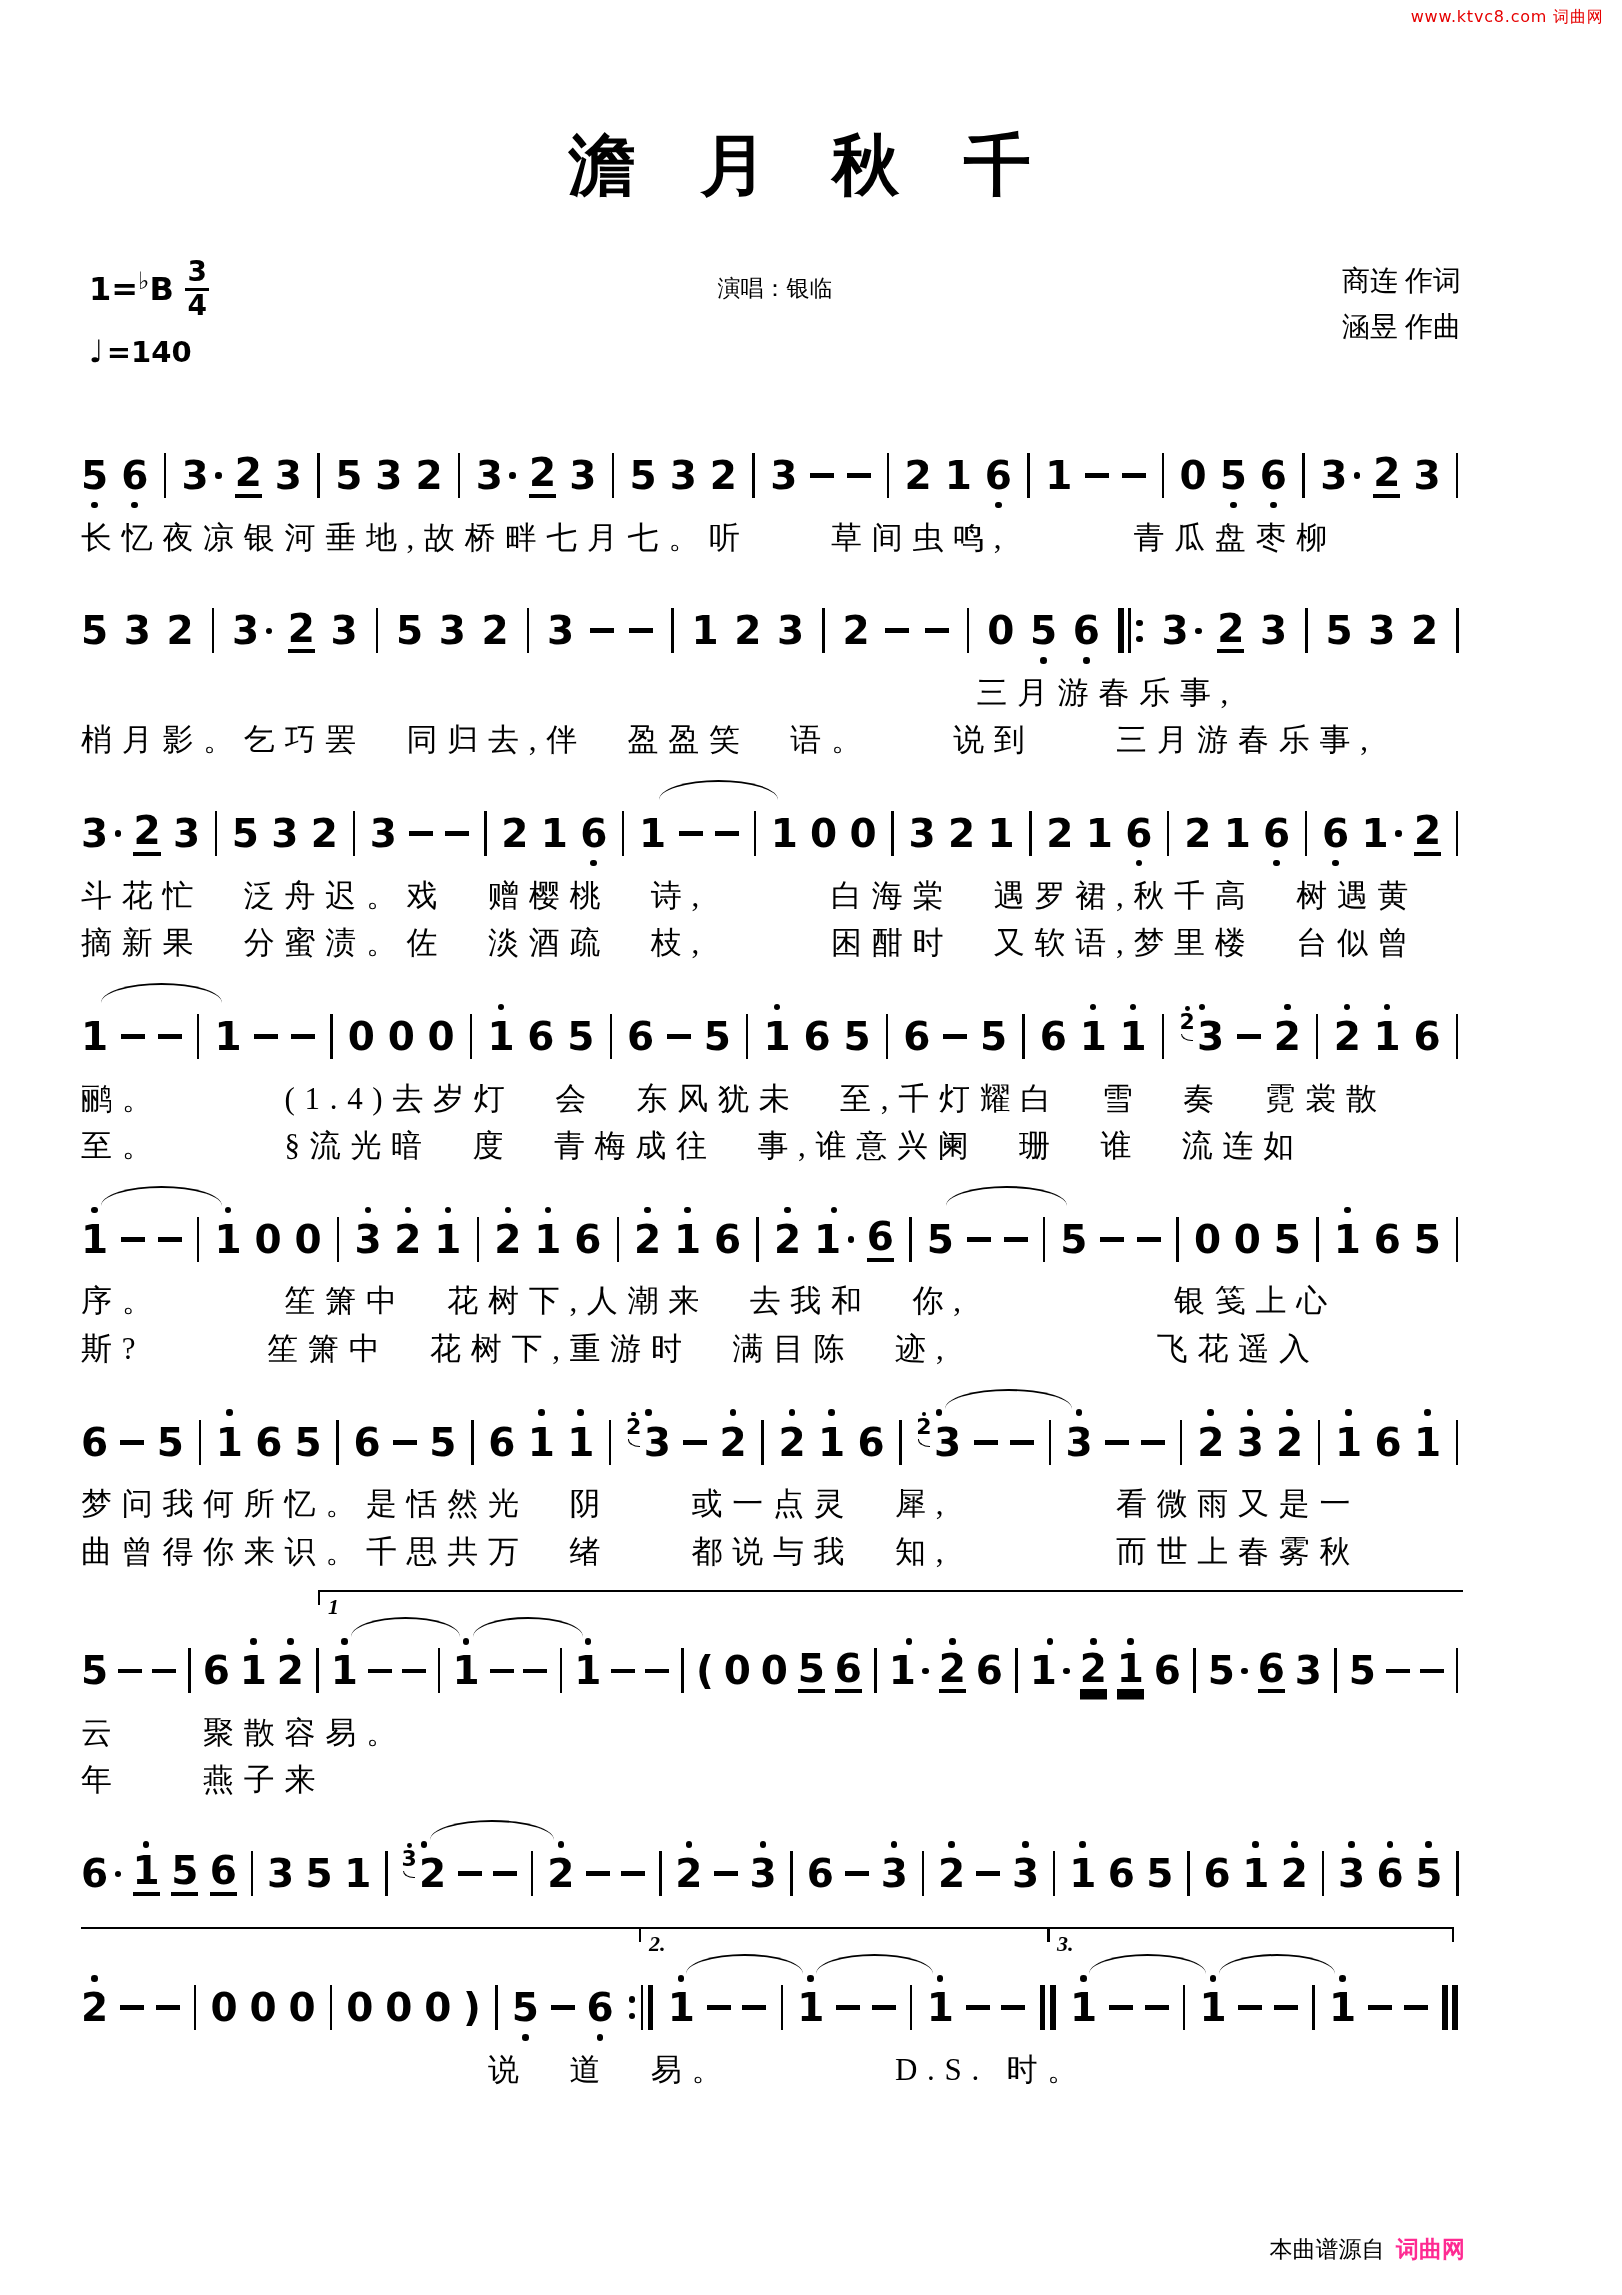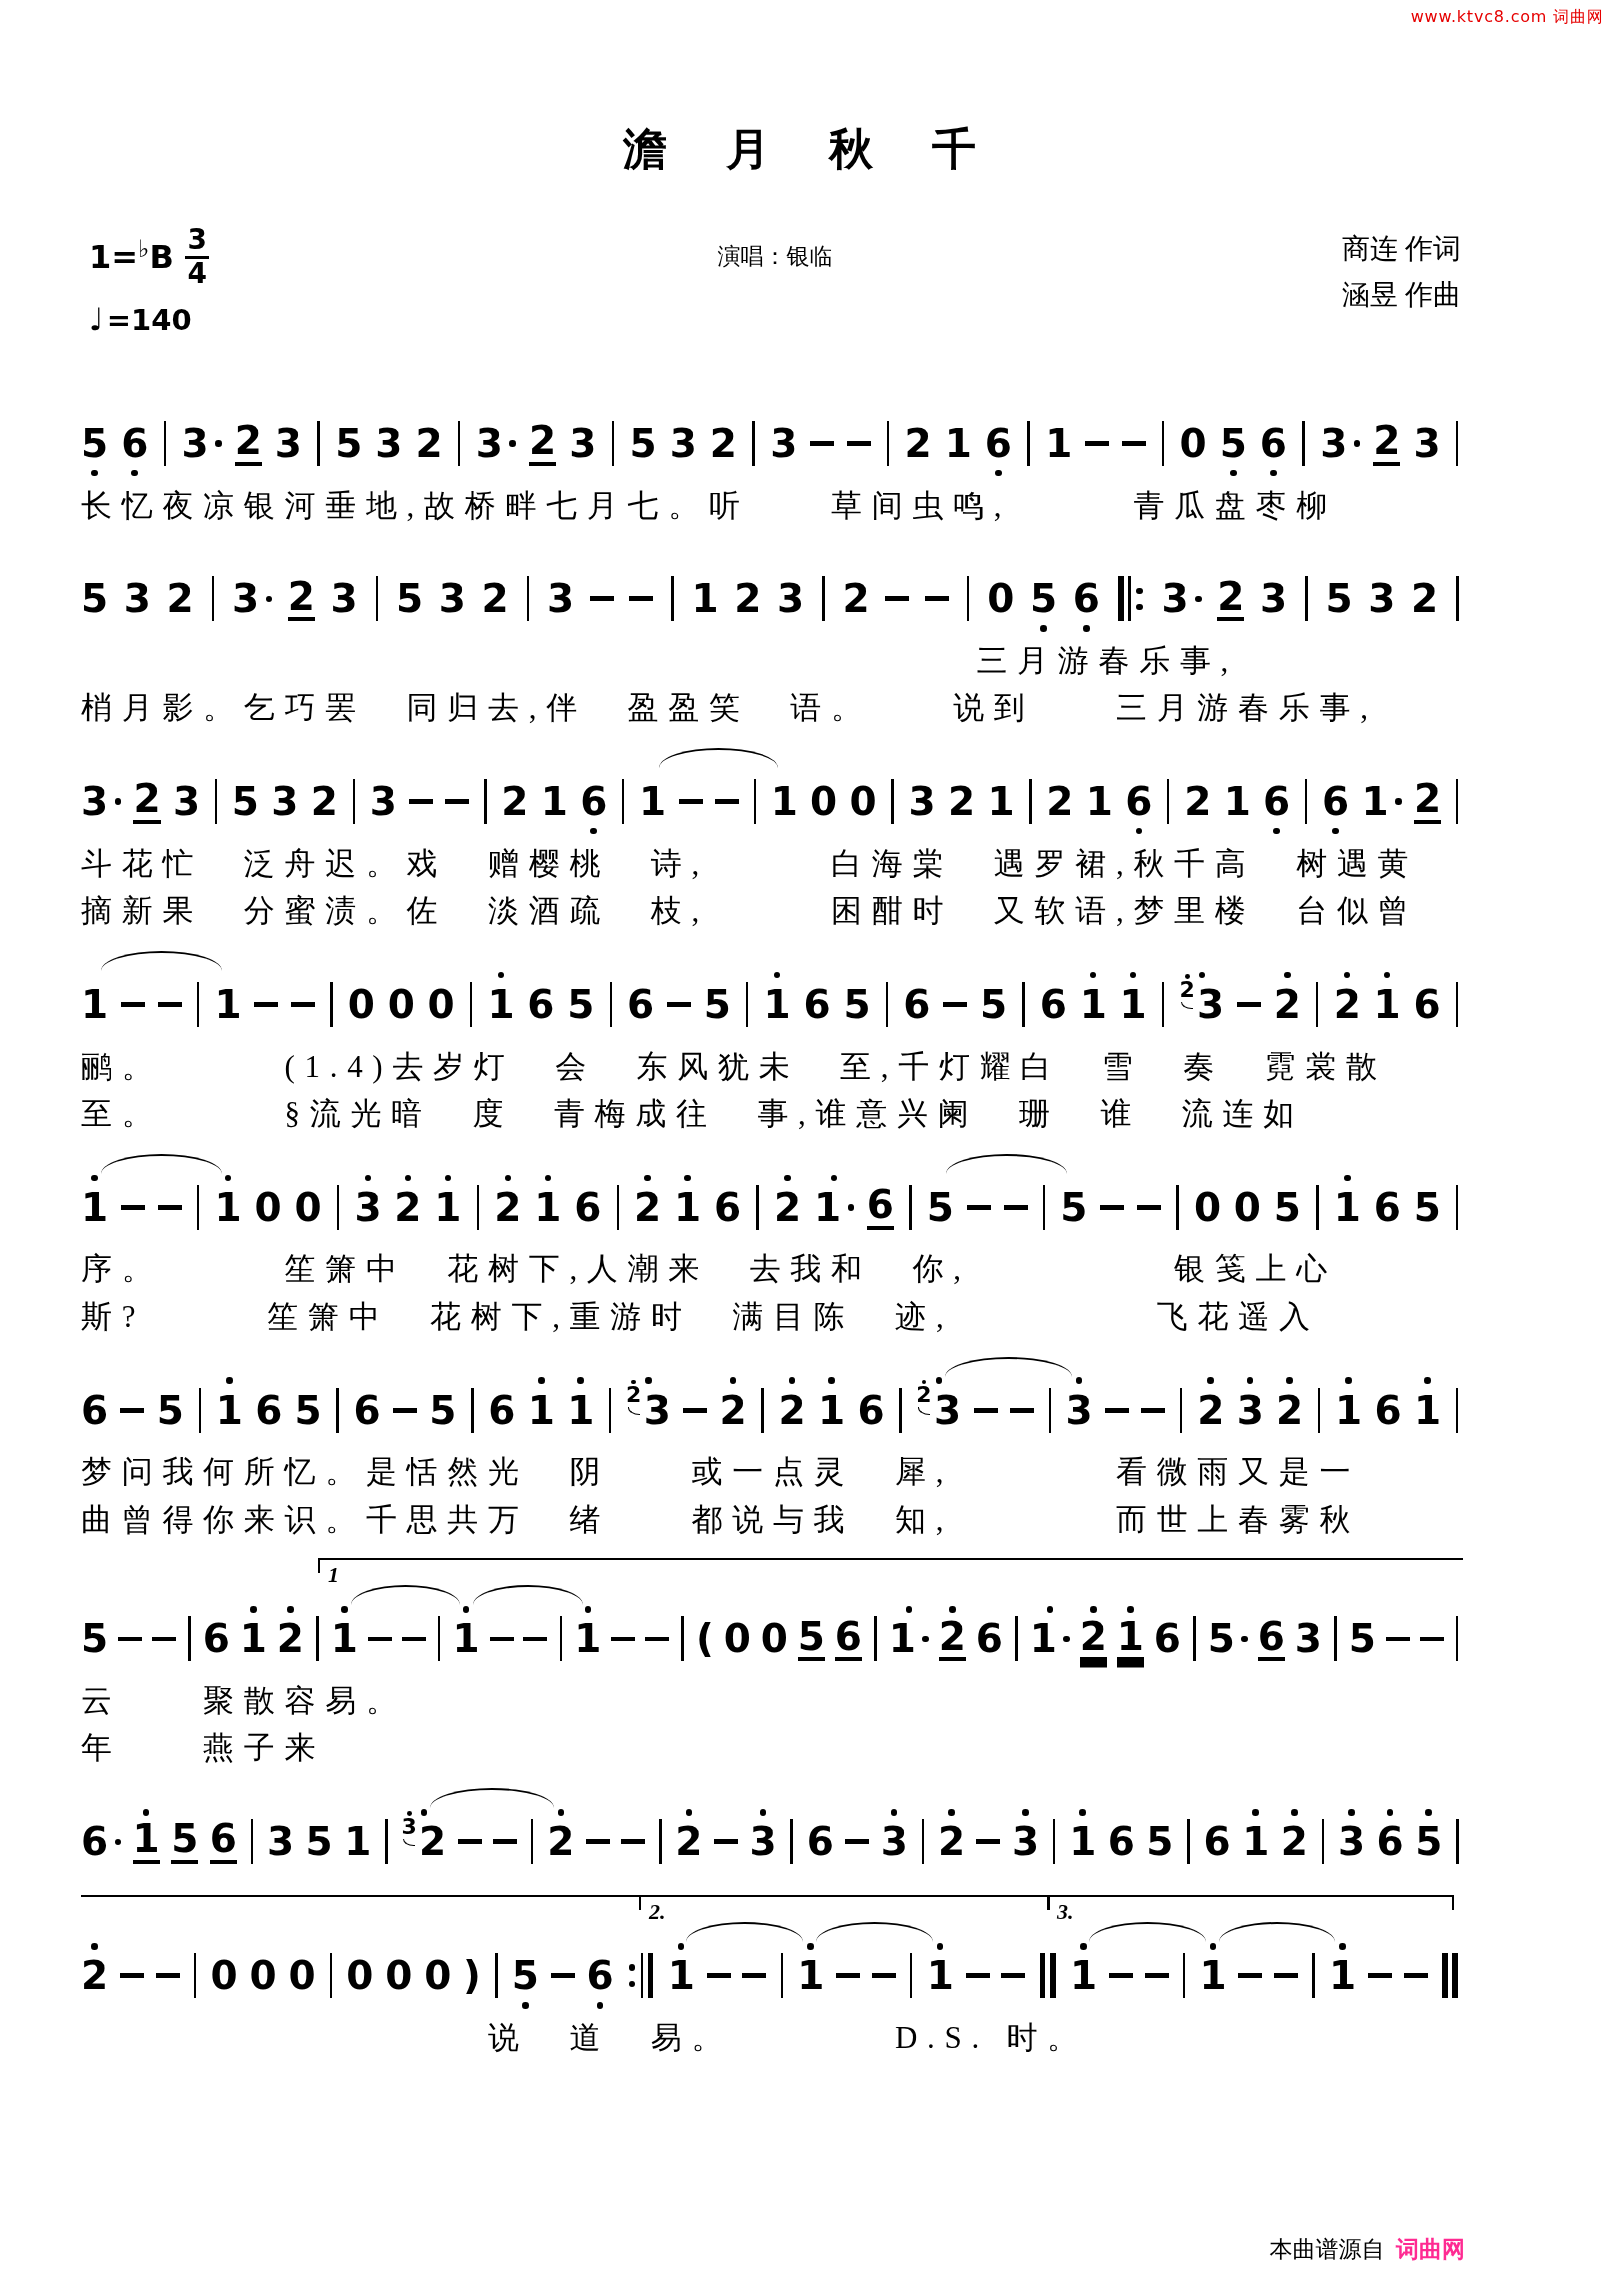--- a/index.html
+++ b/index.html
@@ -1,21 +1,21 @@
 <!DOCTYPE html>
 <html style="font-size:13px"><head>
 <meta charset="utf-8">
 <style>
   html,body{margin:0;padding:0;background:#fff;}
   .page{width:1623px;height:2295px;position:relative;background:#fff;overflow:hidden;
         font-family:"Liberation Serif",serif;color:#000;}
 
   .wm-top{position:absolute;top:6.5px;right:19.5px;font:16px "DejaVu Sans",sans-serif;letter-spacing:0.8px;}
 
-  .title{font-size:44px;font-weight:700;letter-spacing:24px;text-align:center;
+  .title{font-size:67px;font-weight:700;letter-spacing:24px;text-align:center;
          margin:120px 0 47px;font-family:"Liberation Serif",serif;}
 
   .header{position:relative;margin:0 162px 36px 89px;height:122px;}
   .hdr-left{position:absolute;left:0;top:0;}
   .keyline{font:700 32px "DejaVu Sans",sans-serif;display:flex;align-items:center;}
   .flat{font-size:24px;transform:translateY(-8px);font-weight:700;}
   .timesig{display:inline-flex;flex-direction:column;align-items:center;line-height:1;
            font-size:28px;margin-left:11.4px;}
   .timesig b{border-bottom:3.2px solid #000;padding:0 2.4px 1.6px;}
   .timesig i{font-style:normal;padding-top:1.6px;}

